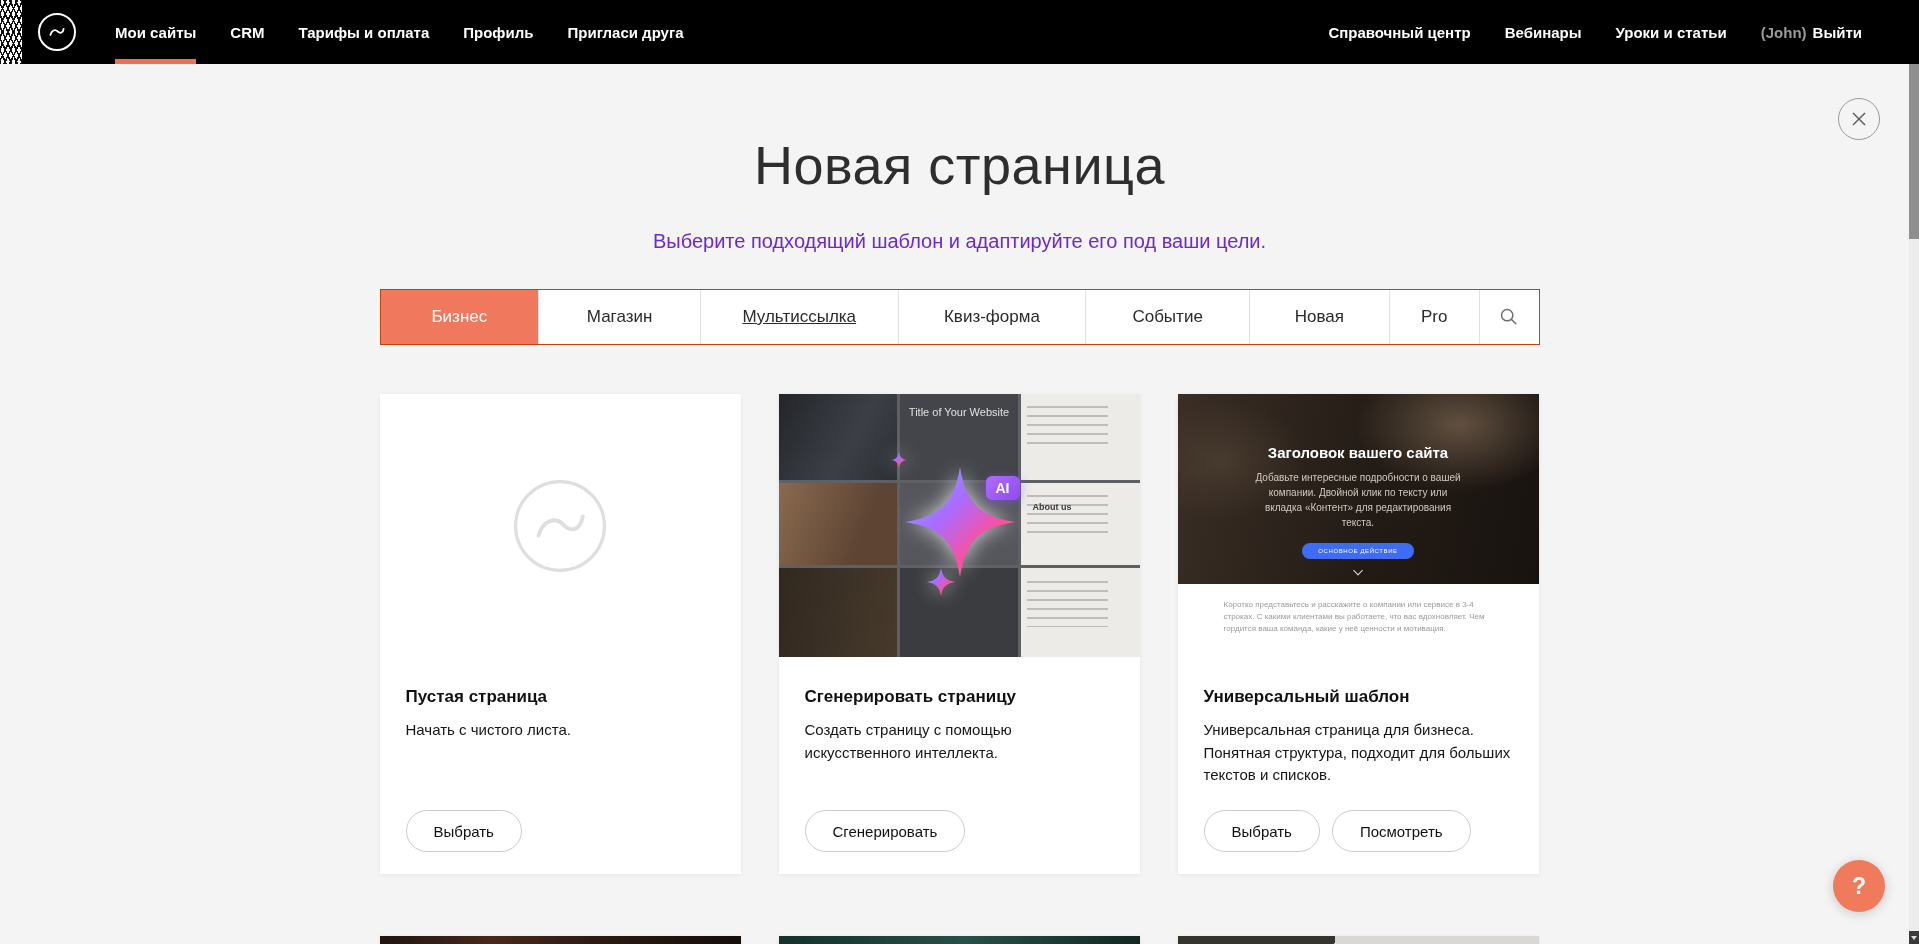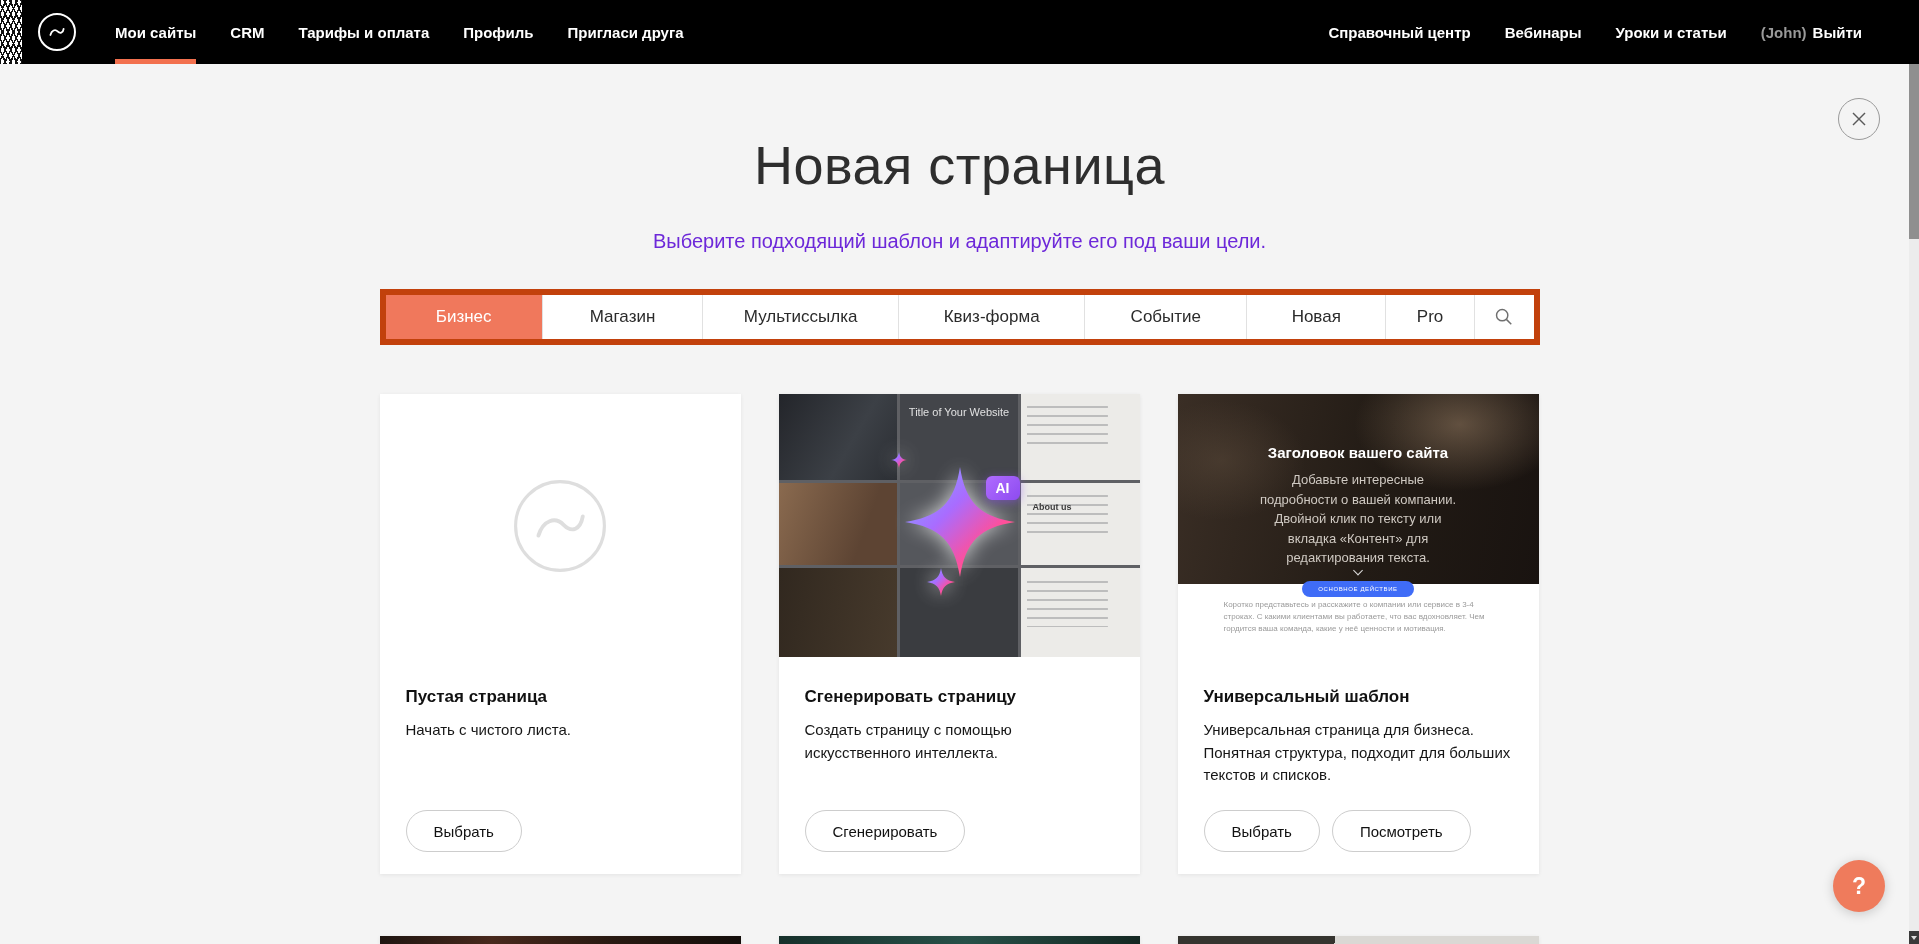--- a/index.html
+++ b/index.html
@@ -81,31 +81,31 @@
     font-weight:300; color:#2e2e2e; letter-spacing:.5px;
   }
   .page-subtitle {
     margin-top:39px; text-align:center; font-size:20px; line-height:21px;
     color:#6d28d9; font-weight:normal;
   }
 
   
   .tabs {
     margin-top:37px; height:56px; display:flex; background:#fff;
-    border:6px solid #c2410c;
+    border:1px solid #c2410c;
     text-align:center;
   }
   .tab {
     display:flex; align-items:center; justify-content:center;
     font-size:17px; color:#2b2b2b; border-left:1px solid #e1e1e1; cursor:pointer;
   }
   .tab:first-child { border-left:none; }
   .tab.active { background:#f0785c; color:#fff; border-left:none; }
   .tab:nth-child(1){ width:158px; } .tab:nth-child(2){ width:162px; }
-  .tab:nth-child(3){ width:198px; } .tab:nth-child(4){ width:188px; }
+  .tab:nth-child(3){ width:198px;text-decoration:underline; } .tab:nth-child(4){ width:188px; }
   .tab:nth-child(5){ width:164px; } .tab:nth-child(6){ width:140px; }
   .tab:nth-child(7){ width:90px; }  .tab:nth-child(8){ width:60px; }
 
   
   .cards-grid { margin-top:49px; display:flex; gap:38px; }
   .cards-grid.row2 { margin-top:62px; }
   .card {
     width:361px; height:480px; background:#fff; position:relative; overflow:hidden;
     box-shadow:0 1px 4px rgba(0,0,0,.07); cursor:default;
   }
@@ -158,21 +158,21 @@
 
   
   .site-header {
     height:190px; position:relative; text-align:center; padding-top:50px;
     background:
       radial-gradient(ellipse 150px 95px at 78% 16%, rgba(152,126,100,.55), transparent 70%),
       radial-gradient(ellipse 120px 85px at 12% 35%, rgba(95,78,62,.45), transparent 70%),
       linear-gradient(100deg,#3a2e25,#221b15 55%,#191310);
   }
   .site-title { font-size:15px; font-weight:bold; color:#fff; }
-  .site-sub { margin:9px auto 0; font-size:13px; line-height:1.5; color:#cfc9c2; width:212px; }
+  .site-sub { margin:9px auto 0; font-size:10px; line-height:1.5; color:#cfc9c2; width:212px; }
   .site-cta {
     margin:13px auto 0; width:112px; height:16px; border-radius:9px; background:#3f6cf7;
     color:#fff; font-size:6px; letter-spacing:.6px; text-transform:uppercase;
     display:flex; align-items:center; justify-content:center;
   }
   .site-chevron {
     position:absolute; bottom:10px; left:50%; transform:translateX(-50%) rotate(45deg);
     width:7px; height:7px; border-right:1.5px solid #ddd; border-bottom:1.5px solid #ddd;
   }
   .site-body { padding:15px 46px 0; text-align:left; background:#fff; }

